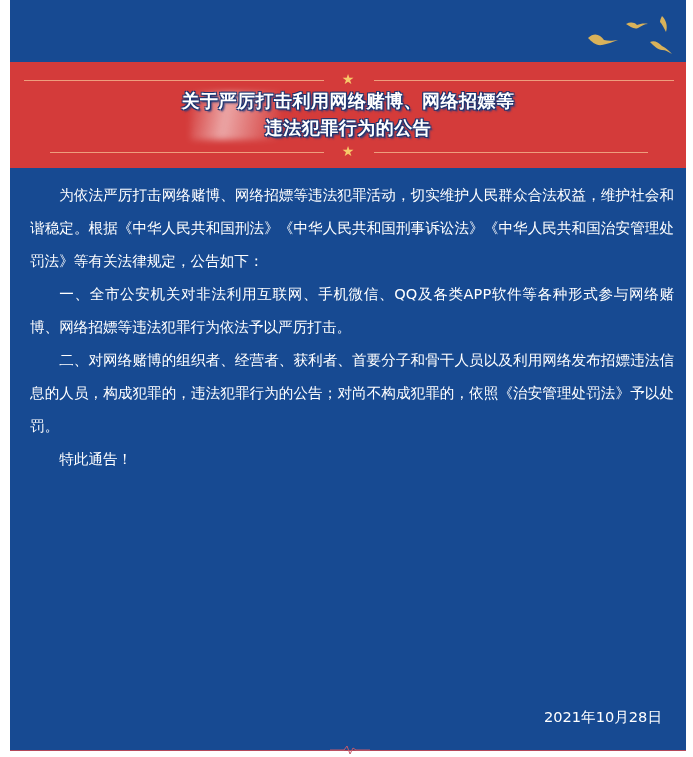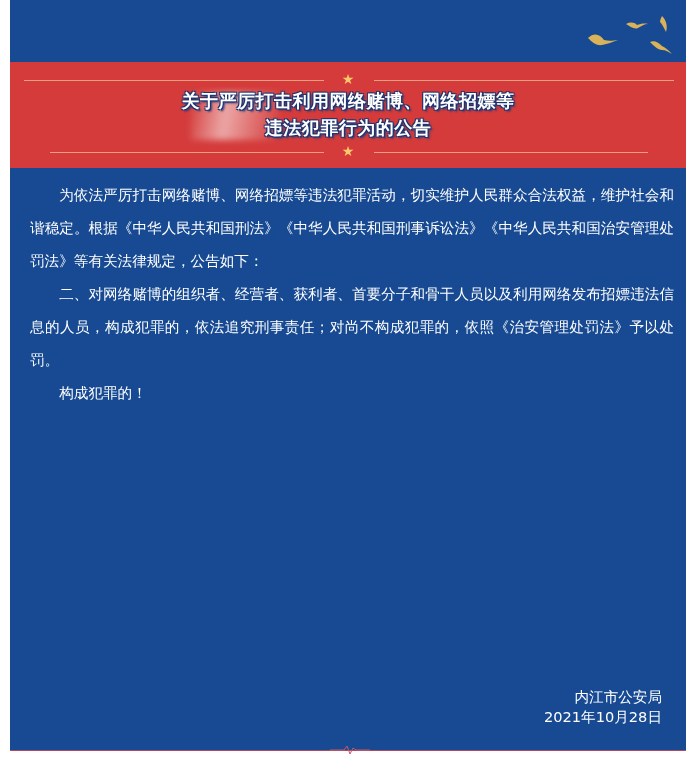--- a/index.html
+++ b/index.html
@@ -55,24 +55,24 @@
     <div class="title l1">关于严厉打击利用网络赌博、网络招嫖等</div>
     <div class="title l2">违法犯罪行为的公告</div>
 
     <div class="line" style="left:40px; top:90px; width:274px;"></div>
     <div class="line" style="left:364px; top:90px; width:274px;"></div>
     <div class="star" style="left:331px; top:82px;">★</div>
   </div>
 
   <div class="body-text">
     <p>为依法严厉打击网络赌博、网络招嫖等违法犯罪活动，切实维护人民群众合法权益，维护社会和谐稳定。根据《中华人民共和国刑法》《中华人民共和国刑事诉讼法》《中华人民共和国治安管理处罚法》等有关法律规定，公告如下：</p>
-    <p>二、对网络赌博的组织者、经营者、获利者、首要分子和骨干人员以及利用网络发布招嫖违法信息的人员，构成犯罪的，依法追究刑事责任；对尚不构成犯罪的，依照《治安管理处罚法》予以处罚。</p>
-    <p>构成犯罪的！</p>
+    <p>一、全市公安机关对非法利用互联网、手机微信、QQ及各类APP软件等各种形式参与网络赌博、网络招嫖等违法犯罪行为依法予以严厉打击。</p>
+    <p>二、对网络赌博的组织者、经营者、获利者、首要分子和骨干人员以及利用网络发布招嫖违法信息的人员，构成犯罪的，违法犯罪行为的公告；对尚不构成犯罪的，依照《治安管理处罚法》予以处罚。</p>
+    <p>特此通告！</p>
   </div>
 
-  <div class="sign org">内江市公安局</div>
   <div class="sign date">2021年10月28日</div>
 </div>
 
 <div class="footer-line"></div>
 <svg class="pulse" viewBox="0 0 40 12">
   <polyline points="0,6 14,6 17,2 20,10 23,4 26,6 40,6" fill="none" stroke="#c65a6a" stroke-width="1"></polyline>
 </svg>
 
 </body></html>

